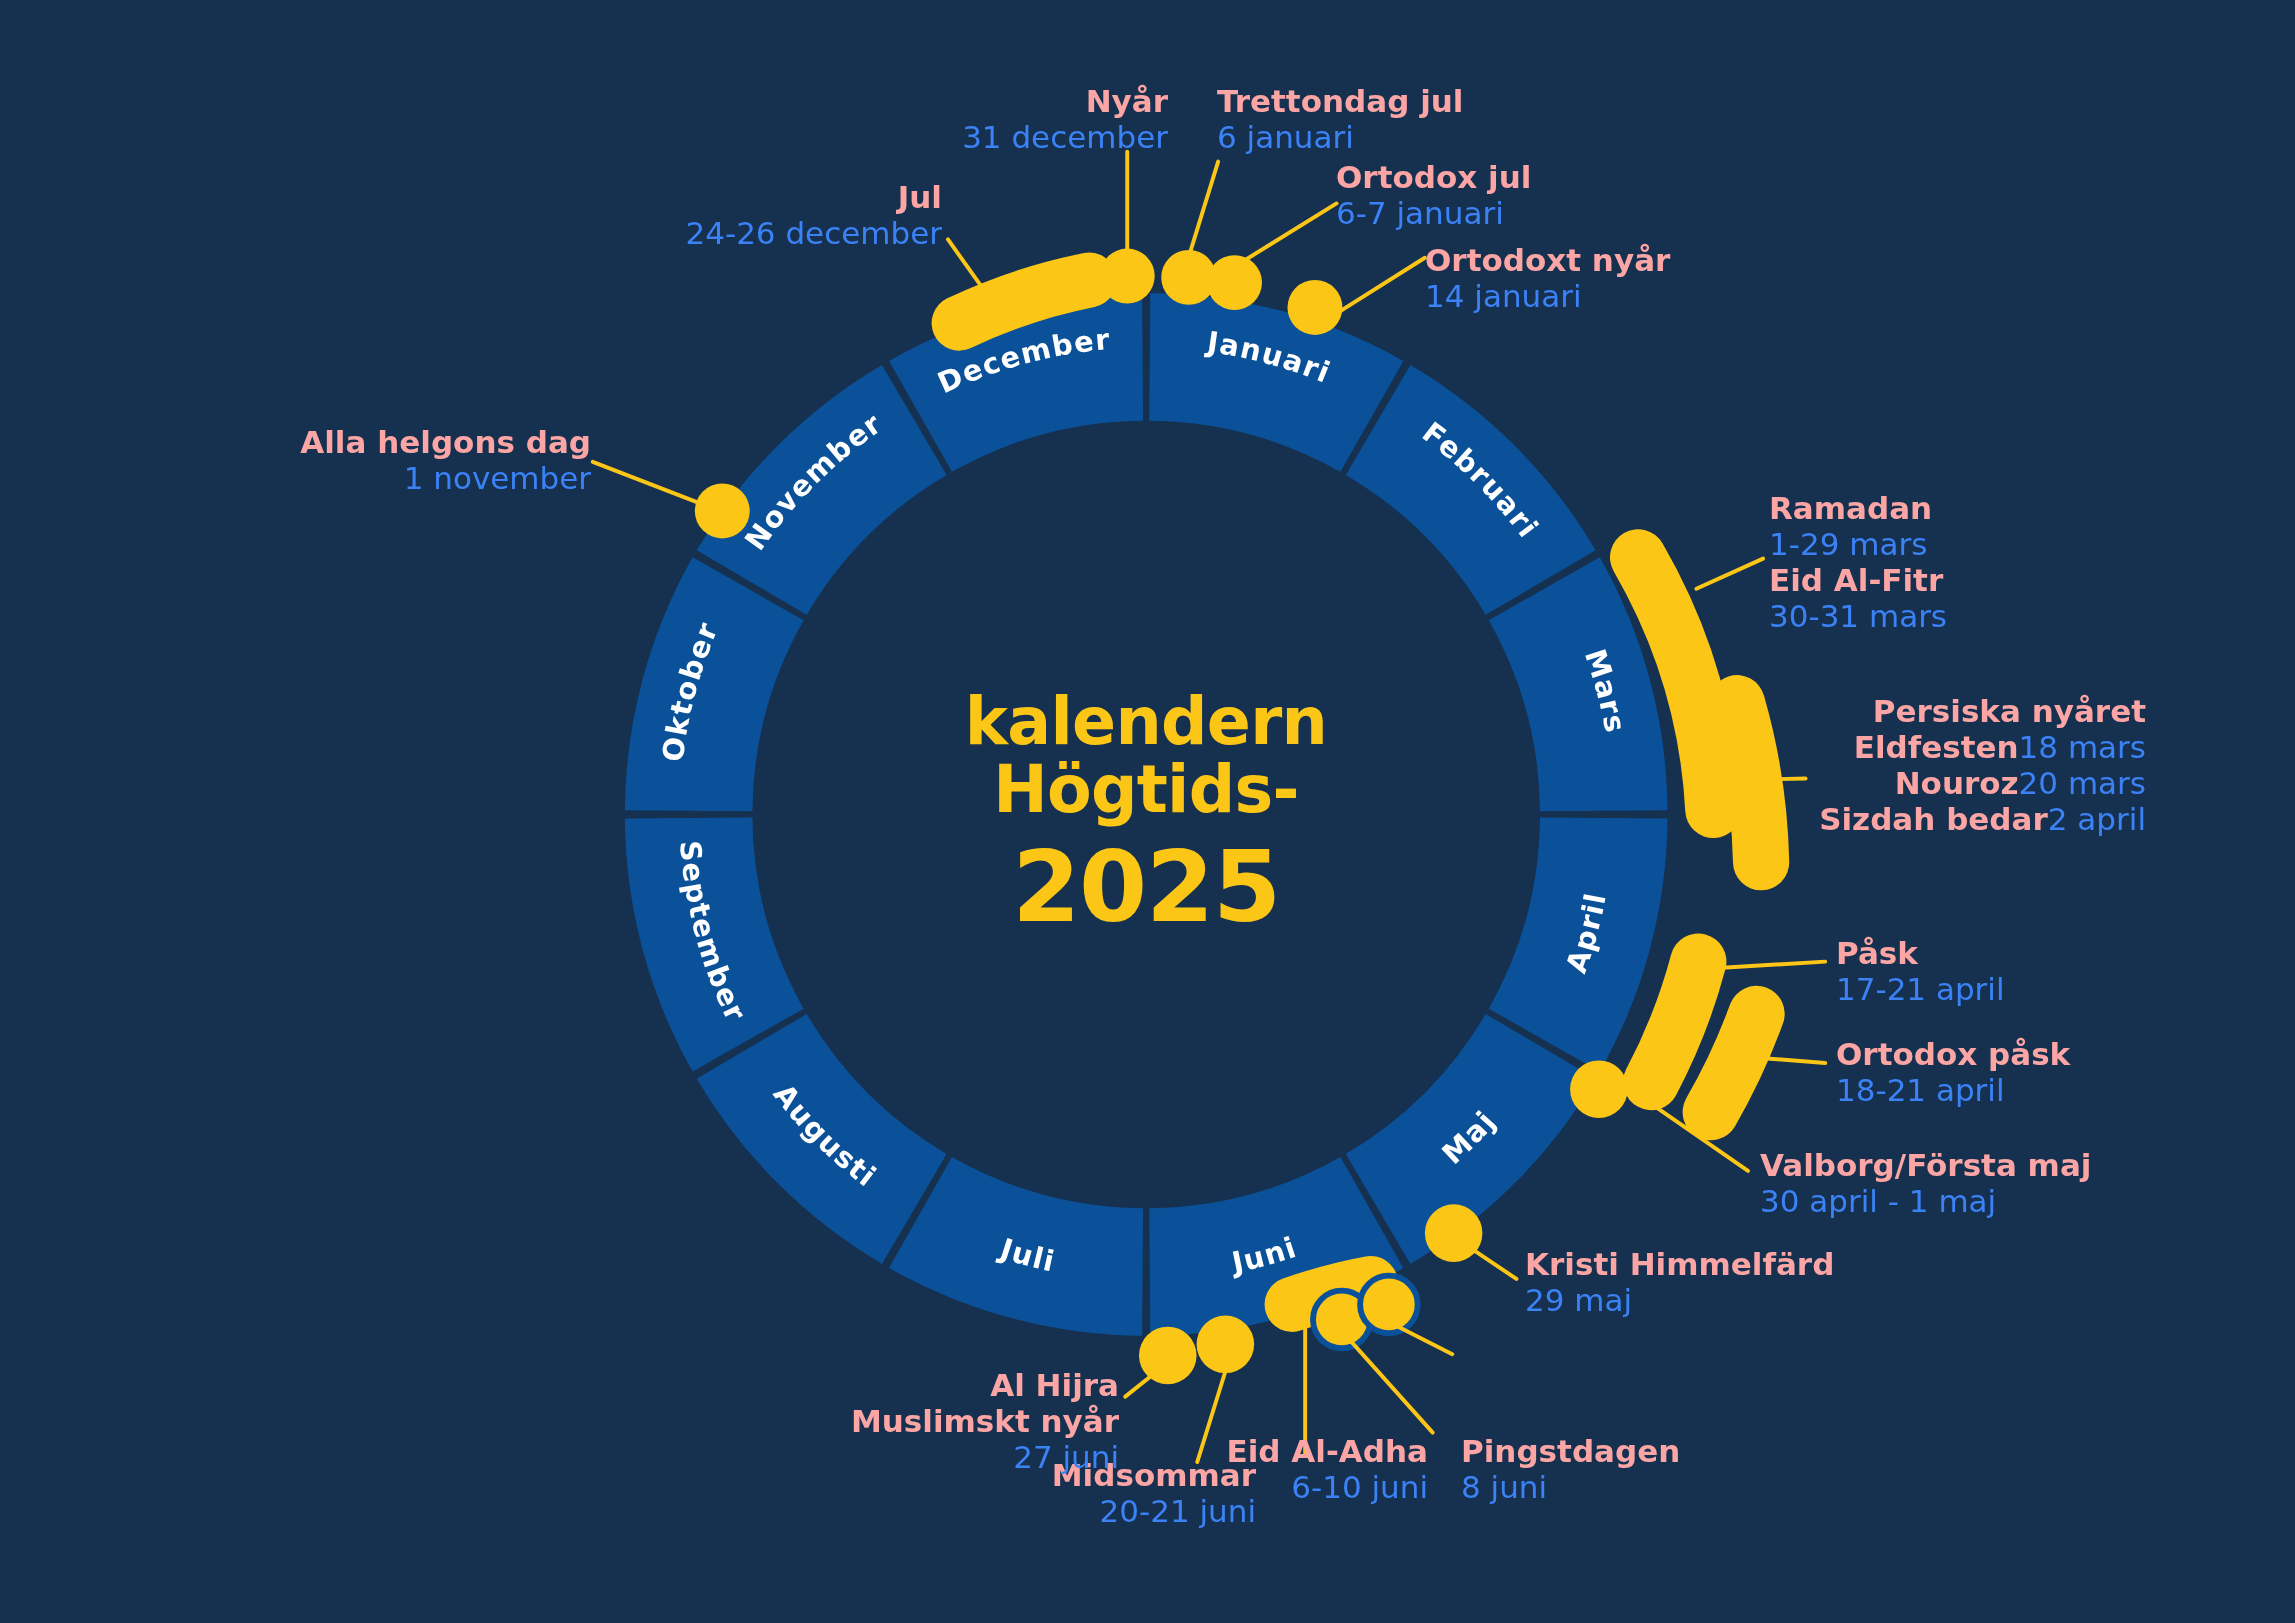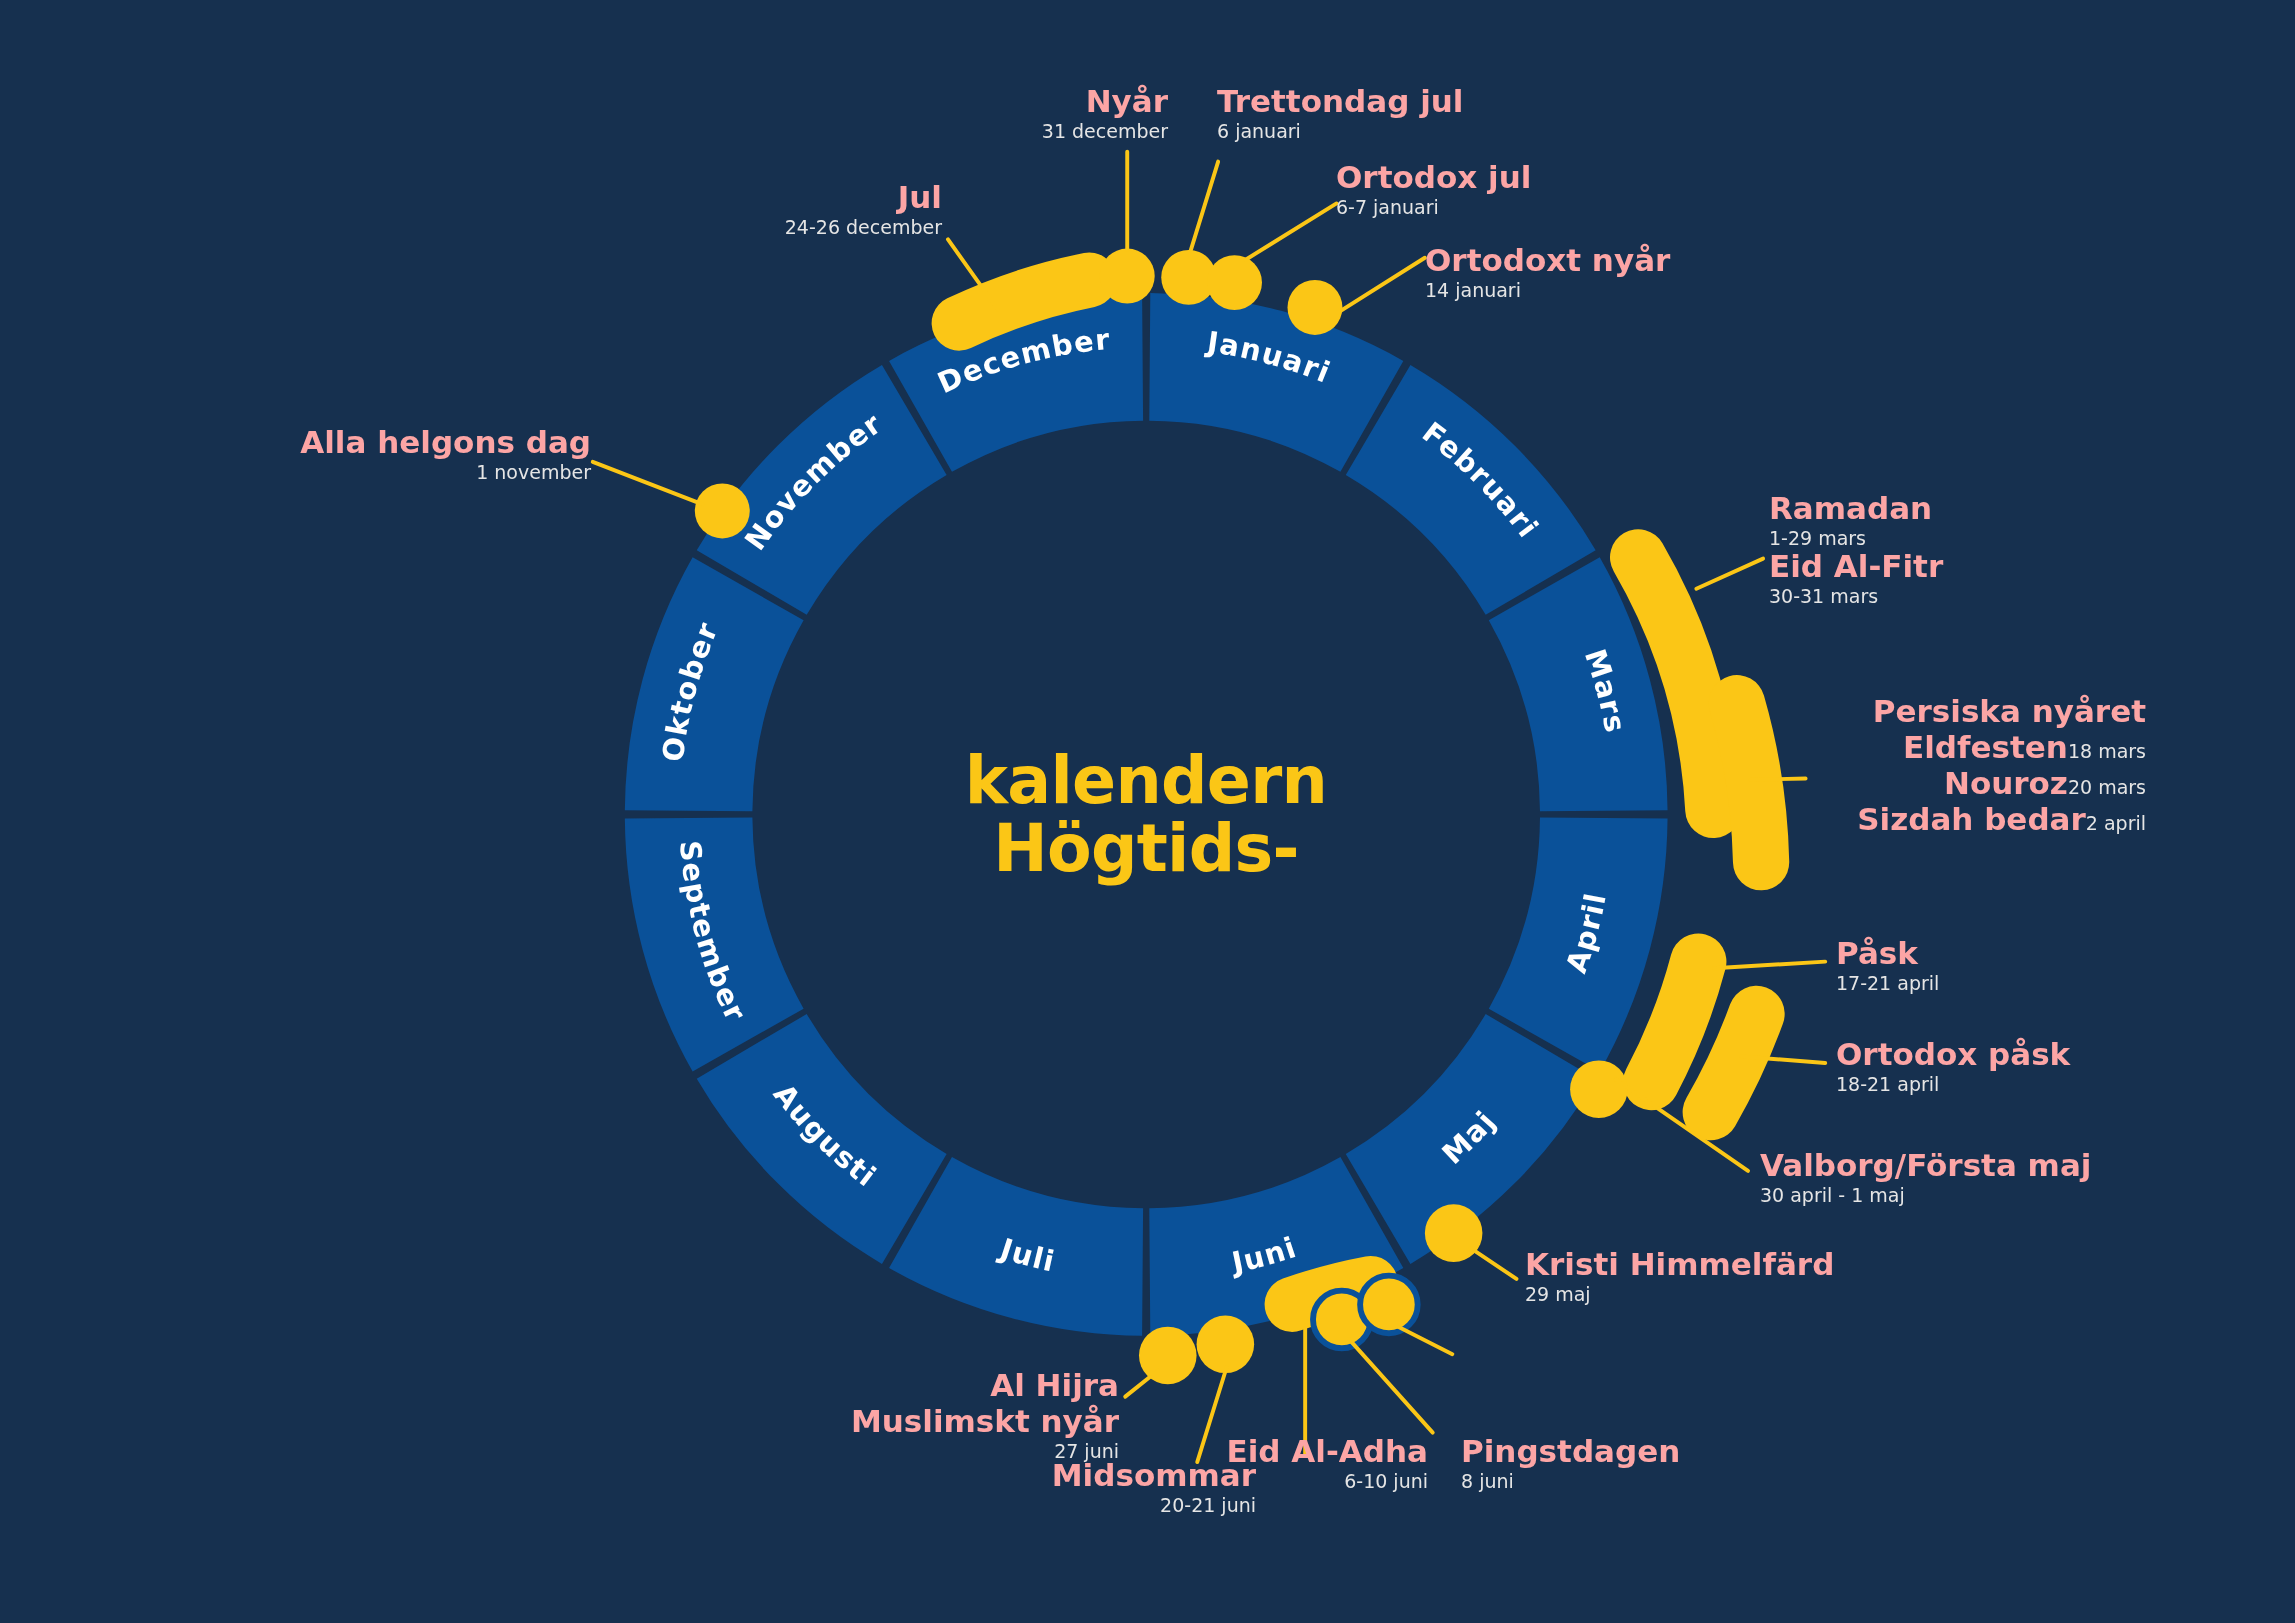--- a/index.html
+++ b/index.html
@@ -28,23 +28,23 @@
     line-height:1.16;
     white-space:nowrap;
   }
   .callout .t{
     color:#fca5a5;
     font-weight:700;
     font-size:31px;
     display:block;
   }
   .callout .d{
-    color:#e5e5e5;
+    color:#3b82f6;
     font-weight:400;
-    font-size:19px;
+    font-size:31px;
     display:block;
   }
   .callout.ralign{text-align:right;}
   .callout.lalign{text-align:left;}
   .callout .row{display:block;}
   .callout .row .t{display:inline;}
   .callout .row .d{display:inline;}
 
   
   #center-title{
@@ -180,20 +180,21 @@
       <line x1="2190" y1="2190" x2="2062" y2="2047"></line>
       <line x1="1995" y1="2225" x2="1995" y2="2030"></line>
       <line x1="1830" y1="2235" x2="1875" y2="2090"></line>
       <line x1="1720" y1="2135" x2="1770" y2="2095"></line>
     </g>
   </svg>
 
   <div id="center-title">
     <span class="line1">kalendern</span>
     <span class="line1">Högtids-</span>
+    <span class="year">2025</span>
   </div>
 
   <div class="callout ralign" style="left:942px;top:180px;transform:translate(-100%,0);">
     <span class="t">Jul</span>
     <span class="d">24-26 december</span>
   </div>
 
   <div class="callout ralign" style="left:1168px;top:84px;transform:translate(-100%,0);">
     <span class="t">Nyår</span>
     <span class="d">31 december</span>

